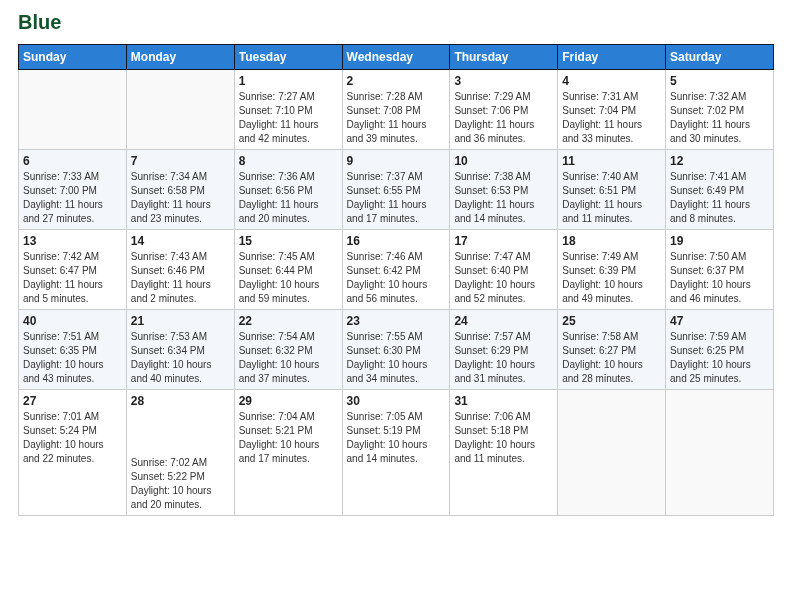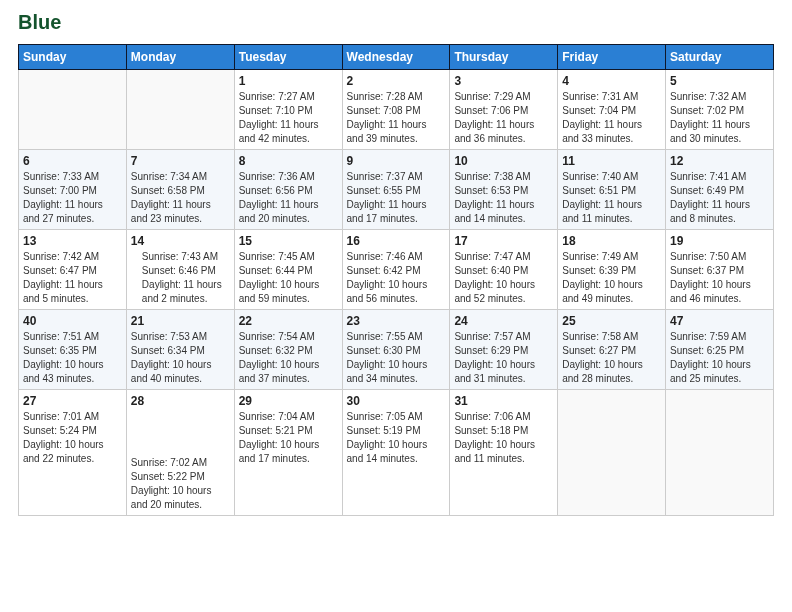--- a/index.html
+++ b/index.html
@@ -217,21 +217,21 @@
         <tr>
           <td>
             <span class="day-num">13</span>
             <div class="day-info" style="white-space: pre-line;">Sunrise: 7:42 AM
 Sunset: 6:47 PM
 Daylight: 11 hours
 and 5 minutes.</div>
           </td>
           <td>
             <span class="day-num">14</span>
-            <div class="day-info" style="white-space: pre-line; margin-left: 11px;">Sunrise: 7:43 AM
+            <div class="day-info" style="white-space: pre-line;">Sunrise: 7:43 AM
 Sunset: 6:46 PM
 Daylight: 11 hours
 and 2 minutes.</div>
           </td>
           <td>
             <span class="day-num">15</span>
             <div class="day-info" style="white-space: pre-line;">Sunrise: 7:45 AM
 Sunset: 6:44 PM
 Daylight: 10 hours
 and 59 minutes.</div>

